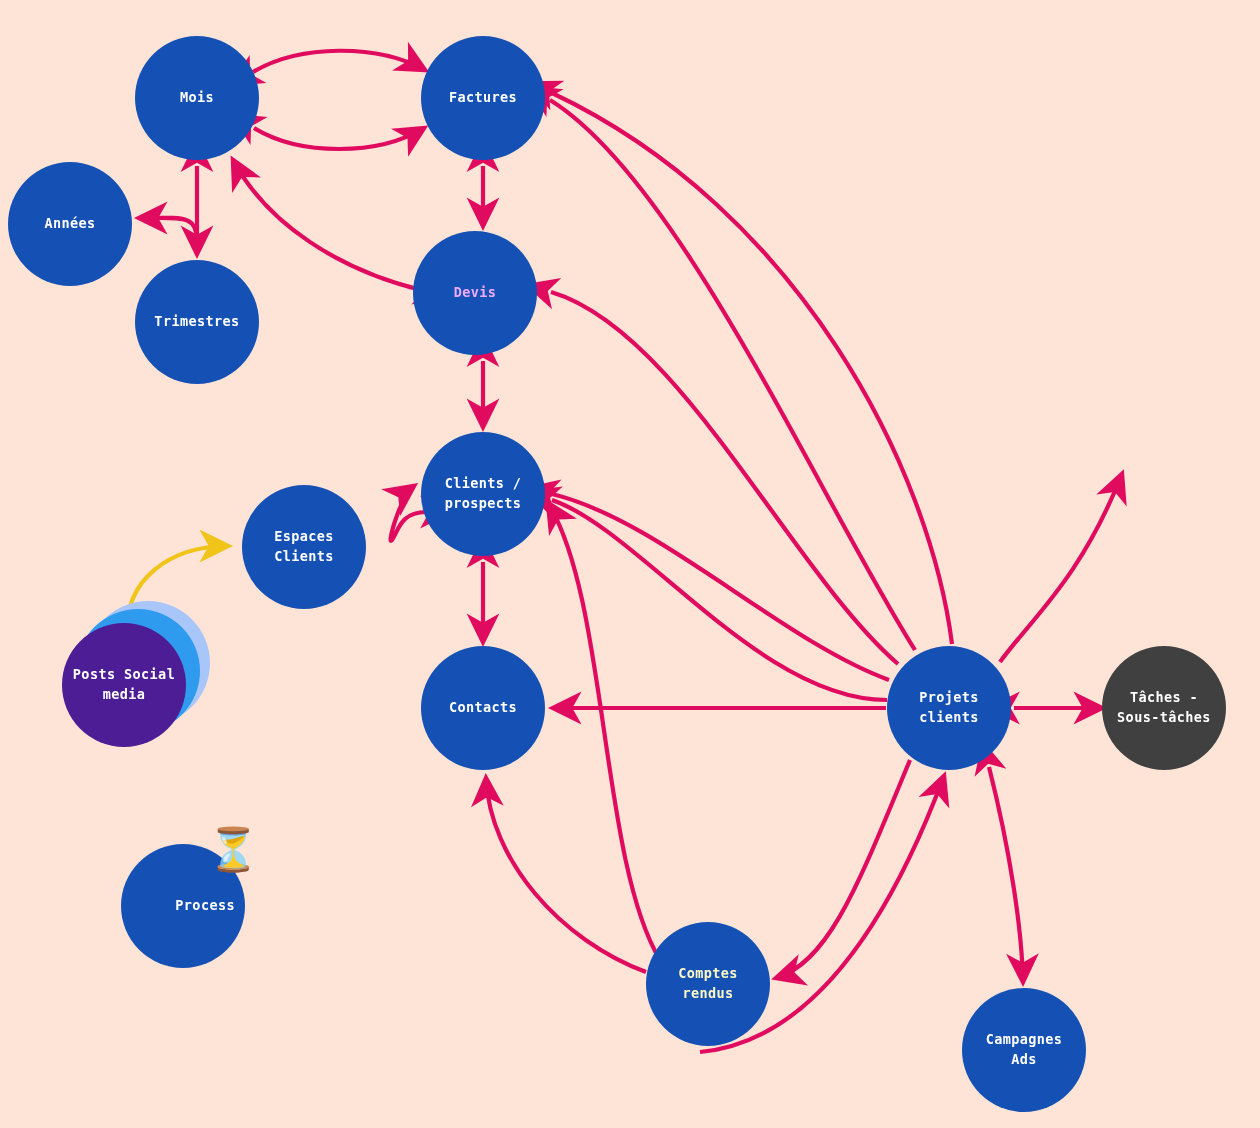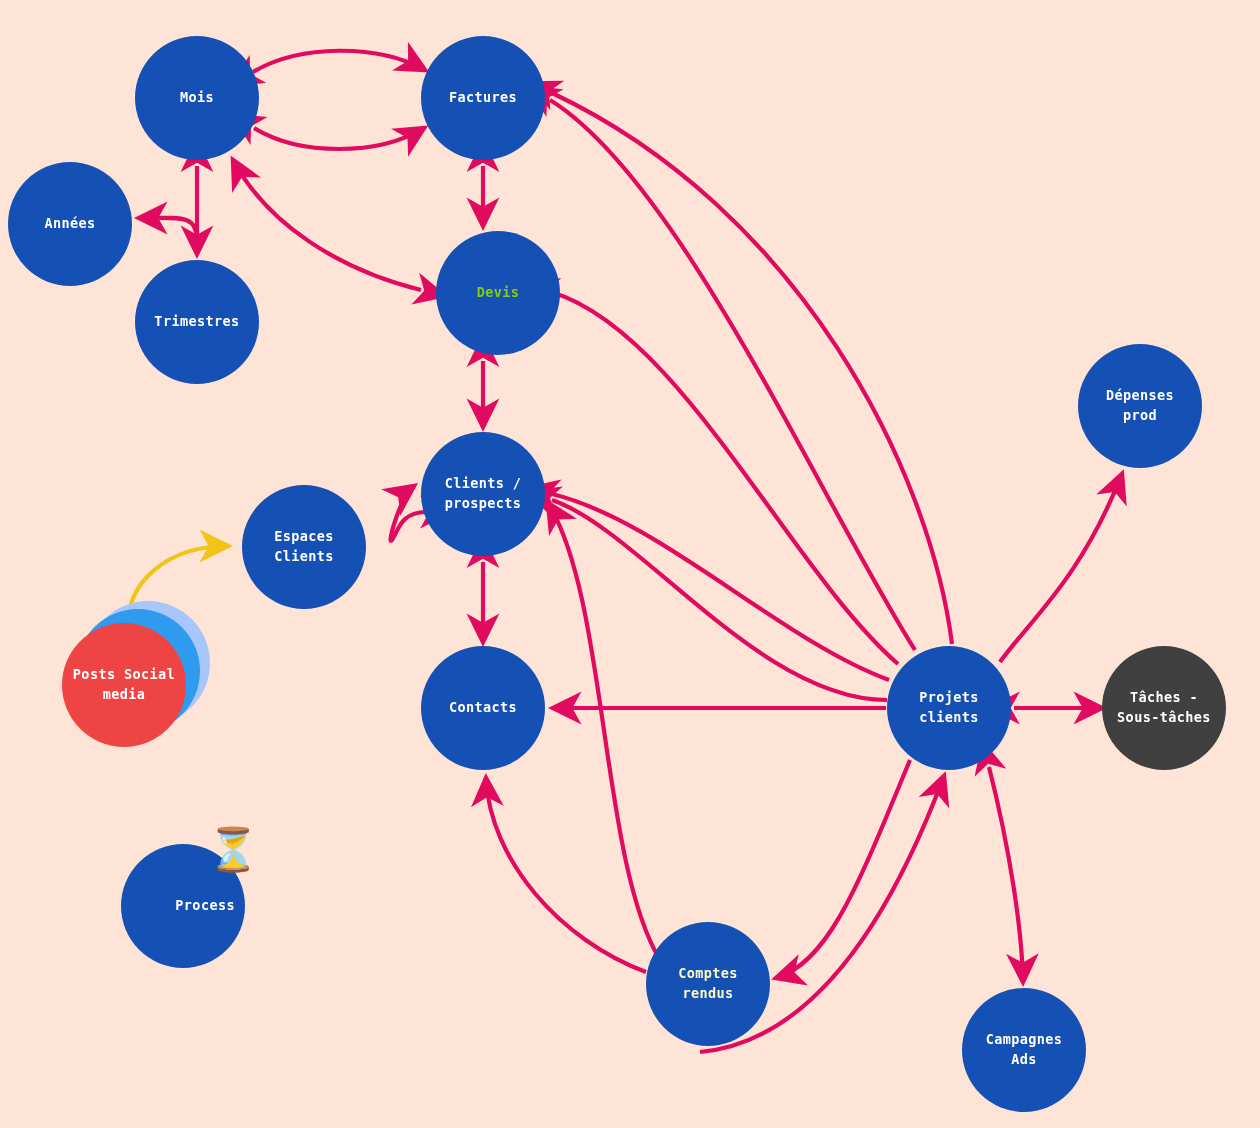--- a/index.html
+++ b/index.html
@@ -143,40 +143,36 @@
   </div>
 
   <div class="node" style="left: 8px; top: 162px; width: 124px; height: 124px; background: rgb(21, 81, 181); color: rgb(255, 255, 255);">
     <span class="label">Années</span>
   </div>
 
   <div class="node" style="left: 135px; top: 260px; width: 124px; height: 124px; background: rgb(21, 81, 181); color: rgb(255, 255, 255); justify-content: center;">
     <span class="label">Trimestres</span>
   </div>
 
-  <div class="node" style="left: 436px; top: 231px; width: 124px; height: 124px; background: rgb(21, 81, 181); color: #84cc16;">
+  <div class="node" style="left: 413px; top: 231px; width: 124px; height: 124px; background: rgb(21, 81, 181); color: #f0abfc;">
     <span class="label">Devis</span>
   </div>
 
-  <div class="node" style="left: 1078px; top: 344px; width: 124px; height: 124px; background: rgb(21, 81, 181); color: rgb(255, 255, 255);">
-    <span class="label">Dépenses
-prod</span>
-  </div>
 
   <div class="node" style="left: 421px; top: 432px; width: 124px; height: 124px; background: rgb(21, 81, 181); color: rgb(255, 255, 255);">
     <span class="label">Clients /
 prospects</span>
   </div>
 
   <div class="node" style="left: 242px; top: 485px; width: 124px; height: 124px; background: rgb(21, 81, 181); color: rgb(255, 255, 255);">
     <span class="label">Espaces
 Clients</span>
   </div>
 
-  <div class="node" style="left: 62px; top: 623px; width: 124px; height: 124px; background: #ef4444; color: rgb(255, 255, 255);">
+  <div class="node" style="left: 62px; top: 623px; width: 124px; height: 124px; background: #4c1d95; color: rgb(255, 255, 255);">
     <span class="label">Posts Social
 media</span>
   </div>
 
   <div class="node" style="left: 421px; top: 646px; width: 124px; height: 124px; background: rgb(21, 81, 181); color: rgb(255, 255, 255); text-align: center;">
     <span class="label">Contacts</span>
   </div>
 
   <div class="node" style="left: 887px; top: 646px; width: 124px; height: 124px; background: rgb(21, 81, 181); color: rgb(255, 255, 255);">
     <span class="label">Projets

